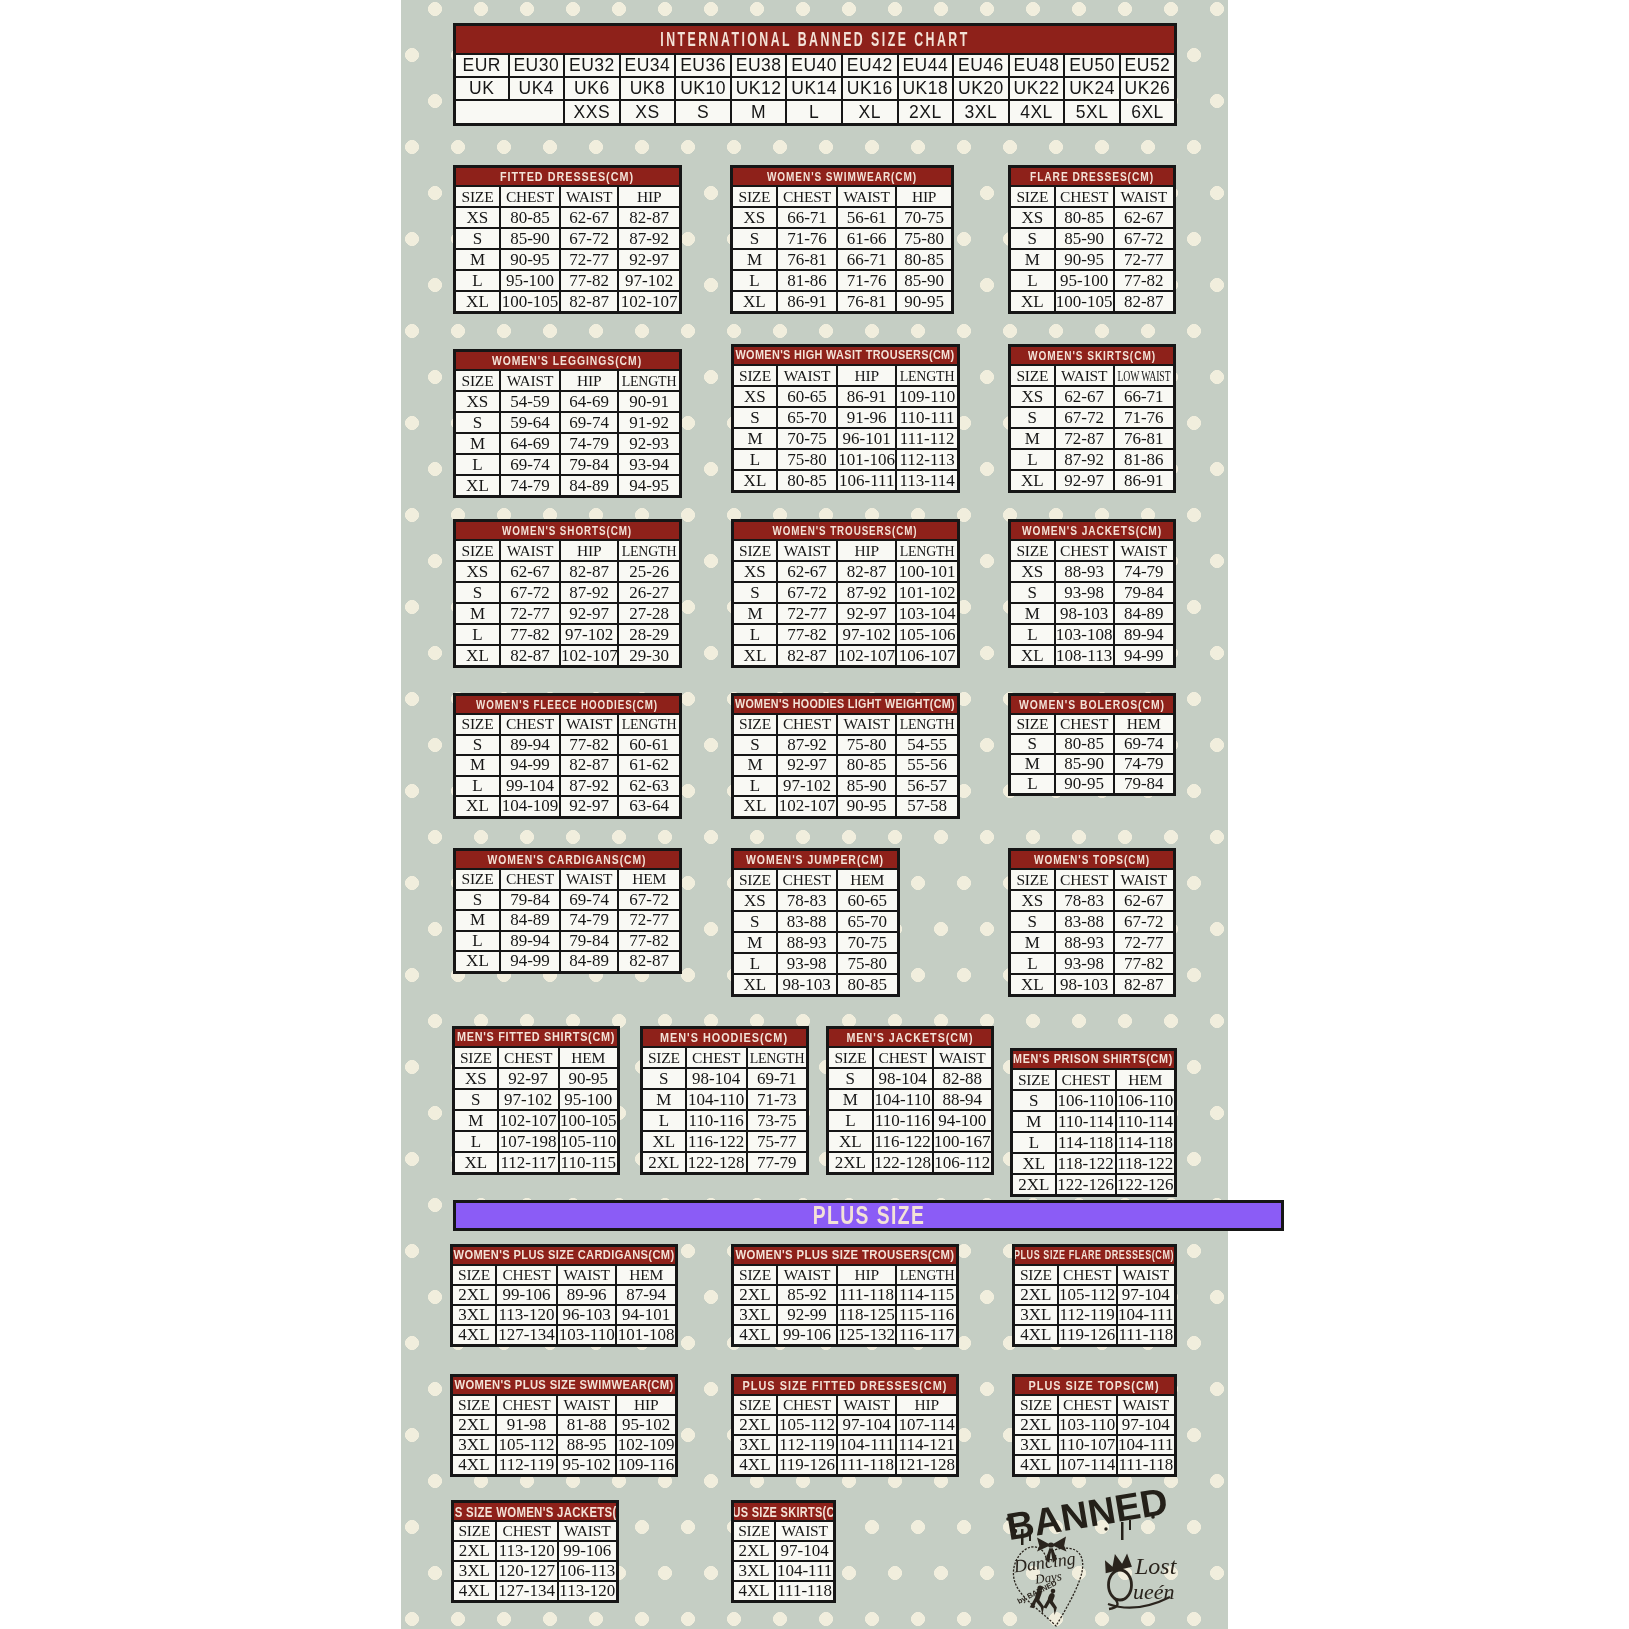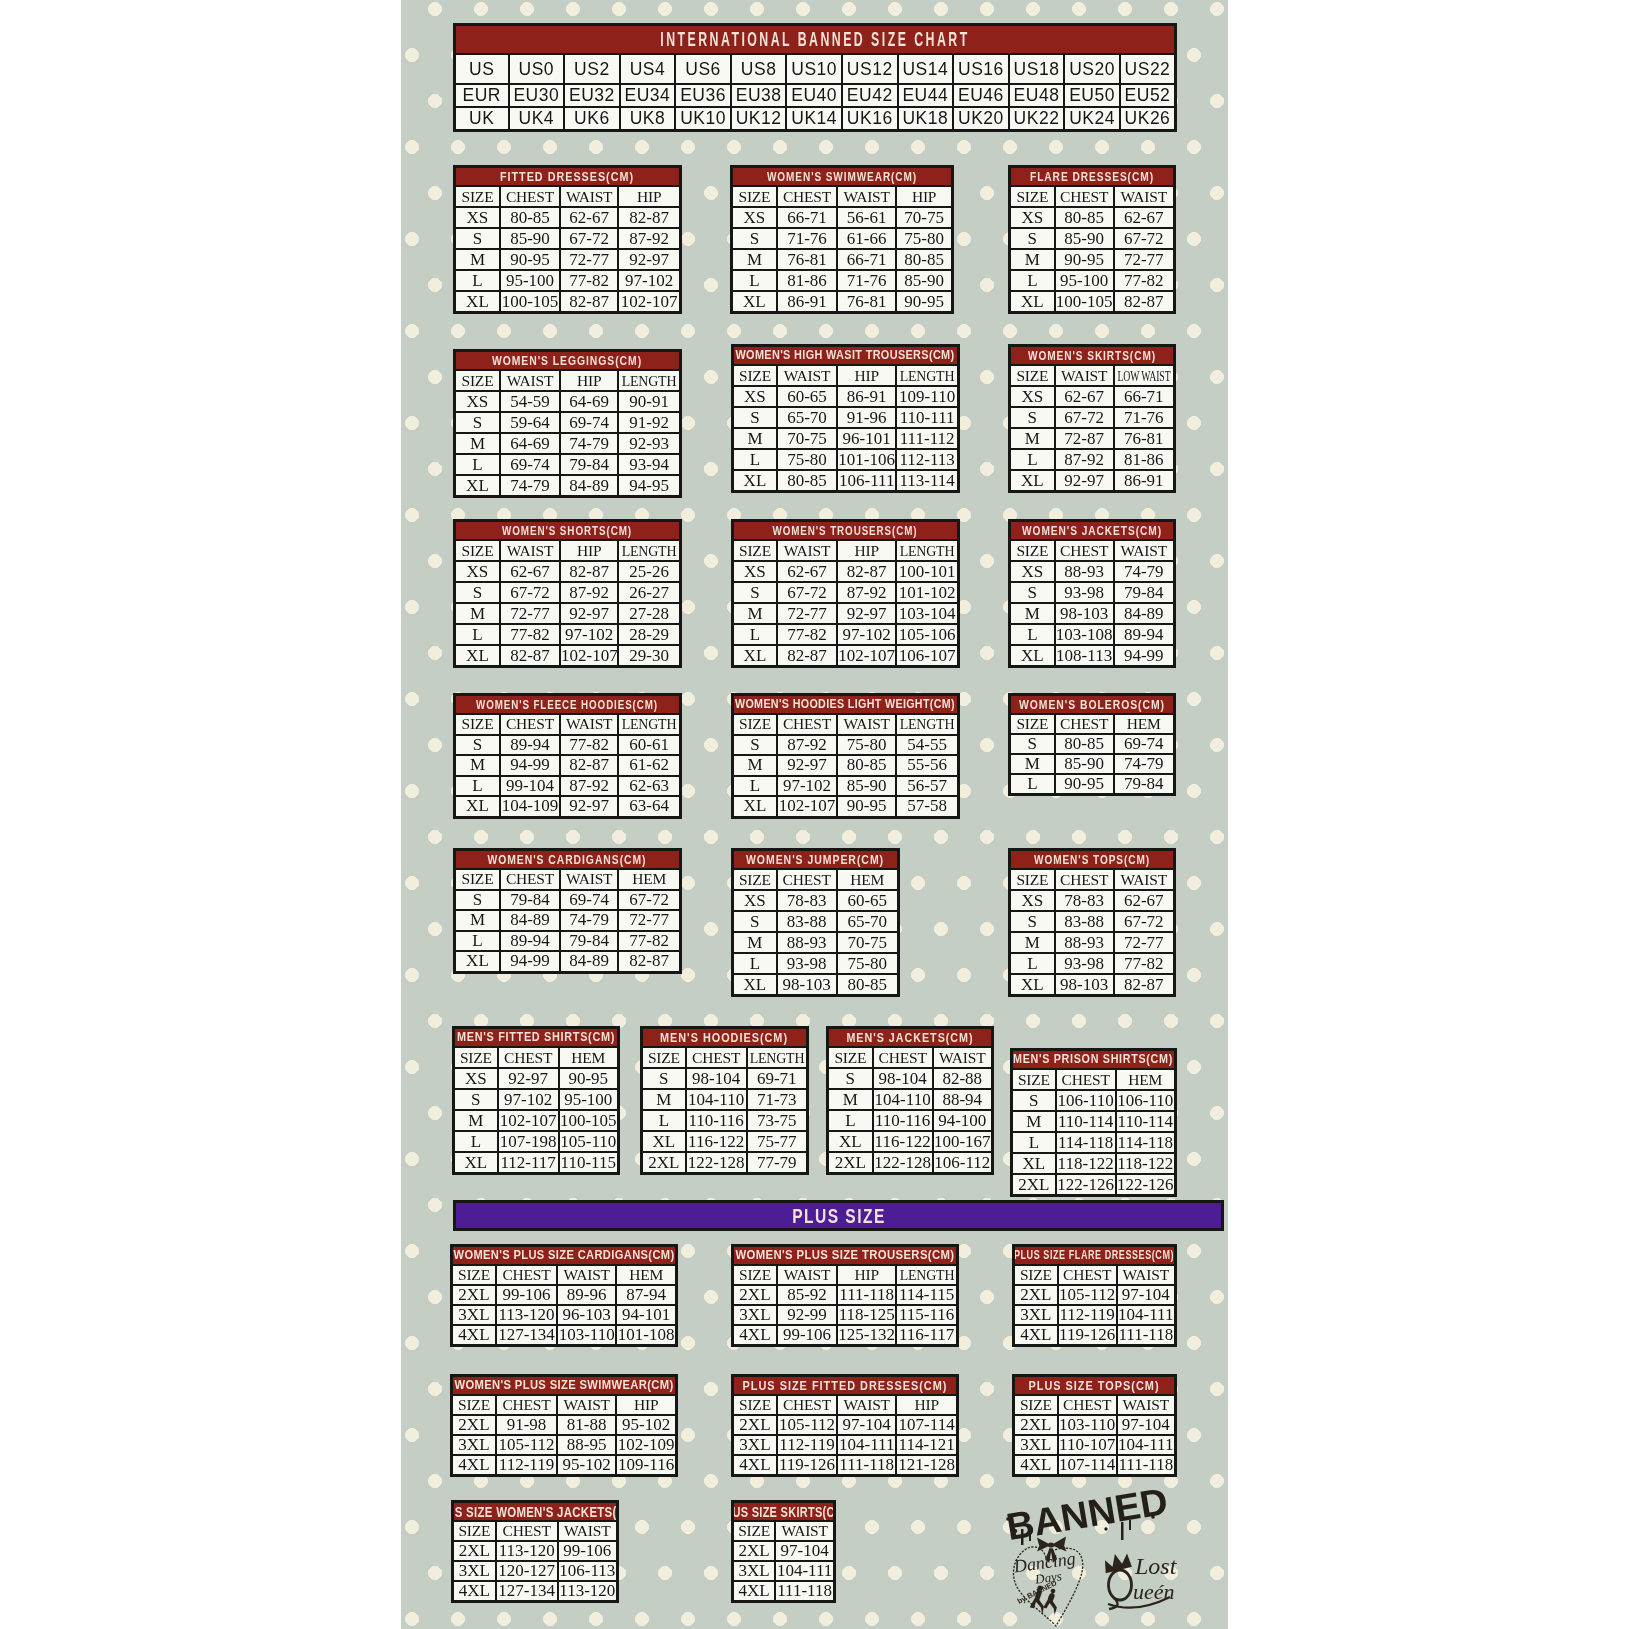--- a/index.html
+++ b/index.html
@@ -24,23 +24,23 @@
 .t td.ts{font-size:15px;letter-spacing:.4px}
 .sx{position:absolute;left:50%;top:0;white-space:nowrap;transform-origin:0 0}
 .t .hd{font-size:15.5px;letter-spacing:-0.2px}
 .t .rel{position:relative}
 .sxh{position:absolute;left:50%;top:0;white-space:nowrap;transform-origin:0 50%}
 .top td{font-family:"Liberation Sans",sans-serif;font-size:17.5px;letter-spacing:.5px}
 .top td.rt{font-size:20px;letter-spacing:4px;height:26.5px;line-height:26.5px}
 .top .r1 td{height:28px;line-height:28px}
 .top .r2 td{height:21px;line-height:21px}
 .top .r3 td{height:22.5px;line-height:22.5px}
-#banner{position:absolute;left:453px;top:1200px;width:771px;height:31px;background:#4c1d95;
+#banner{position:absolute;left:453px;top:1200px;width:831px;height:31px;background:#8b5cf6;
  border:3px solid #161616;color:#f3e2d7;font-family:"Liberation Sans",sans-serif;font-weight:bold;
- font-size:21px;letter-spacing:2px;text-align:center;line-height:25px;box-sizing:border-box}
+ font-size:26px;letter-spacing:2px;text-align:center;line-height:25px;box-sizing:border-box}
 .lg{position:absolute;color:#262019;font-family:"Liberation Serif",serif}
 </style>
 </head>
 <body>
 <div id="wrap">
 
 <div id="panel"></div>
 
 <table class="t top" style="left:453px;top:23px;width:718px">
 <colgroup>
@@ -56,35 +56,20 @@
         <col style="width:55.58px">
         <col style="width:55.58px">
         <col style="width:55.58px">
         <col style="width:55.58px">
       </colgroup>
 <tbody>
         <tr>
           <td class="rt bt" colspan="13">
             <span class="sx" style="transform:scaleX(0.616) translateX(-50%)">INTERNATIONAL BANNED SIZE CHART</span>
           </td>
-        </tr>
-<tr class="r1">
-          <td>US</td>
-          <td>US0</td>
-          <td>US2</td>
-          <td>US4</td>
-          <td>US6</td>
-          <td>US8</td>
-          <td>US10</td>
-          <td>US12</td>
-          <td>US14</td>
-          <td>US16</td>
-          <td>US18</td>
-          <td>US20</td>
-          <td>US22</td>
         </tr>
 <tr class="r2">
           <td>EUR</td>
           <td>EU30</td>
           <td>EU32</td>
           <td>EU34</td>
           <td>EU36</td>
           <td>EU38</td>
           <td>EU40</td>
           <td>EU42</td>
@@ -101,20 +86,34 @@
           <td>UK8</td>
           <td>UK10</td>
           <td>UK12</td>
           <td>UK14</td>
           <td>UK16</td>
           <td>UK18</td>
           <td>UK20</td>
           <td>UK22</td>
           <td>UK24</td>
           <td>UK26</td>
+        </tr>
+<tr class="r3">
+          <td colspan="2"></td>
+          <td>XXS</td>
+          <td>XS</td>
+          <td>S</td>
+          <td>M</td>
+          <td>L</td>
+          <td>XL</td>
+          <td>2XL</td>
+          <td>3XL</td>
+          <td>4XL</td>
+          <td>5XL</td>
+          <td>6XL</td>
         </tr>
 </tbody>
     </table>
 
 <table class="t" style="left:453px;top:165px;width:223px">
 <colgroup>
         <col style="width:45.4px">
         <col style="width:60.2px">
         <col style="width:58.23px">
         <col style="width:62.17px">

